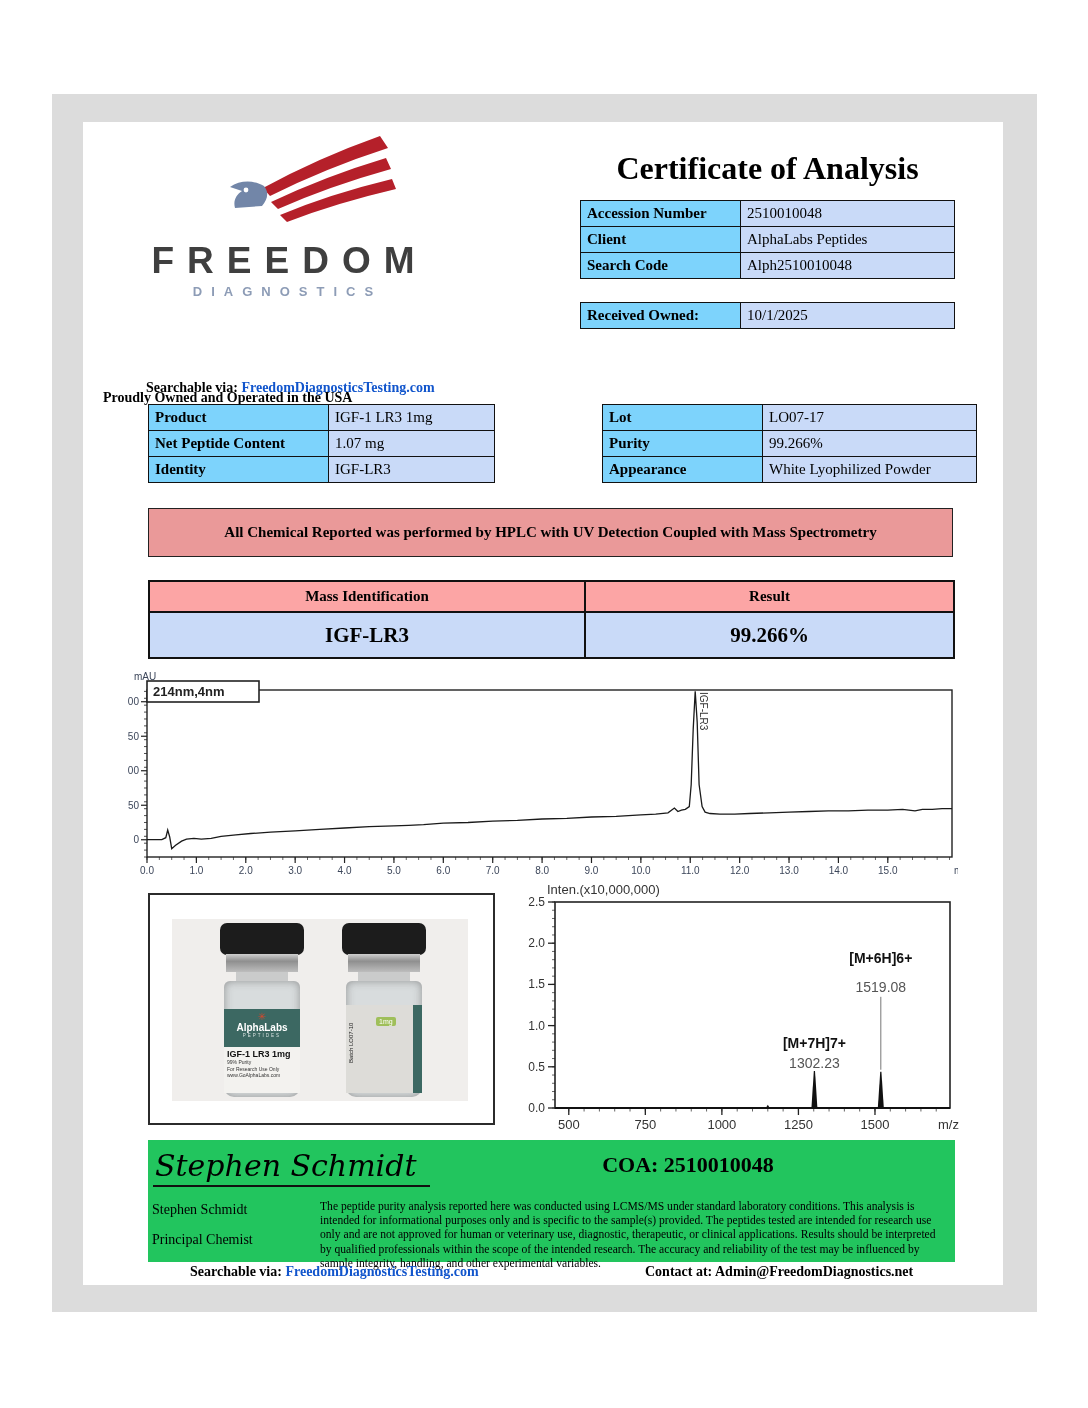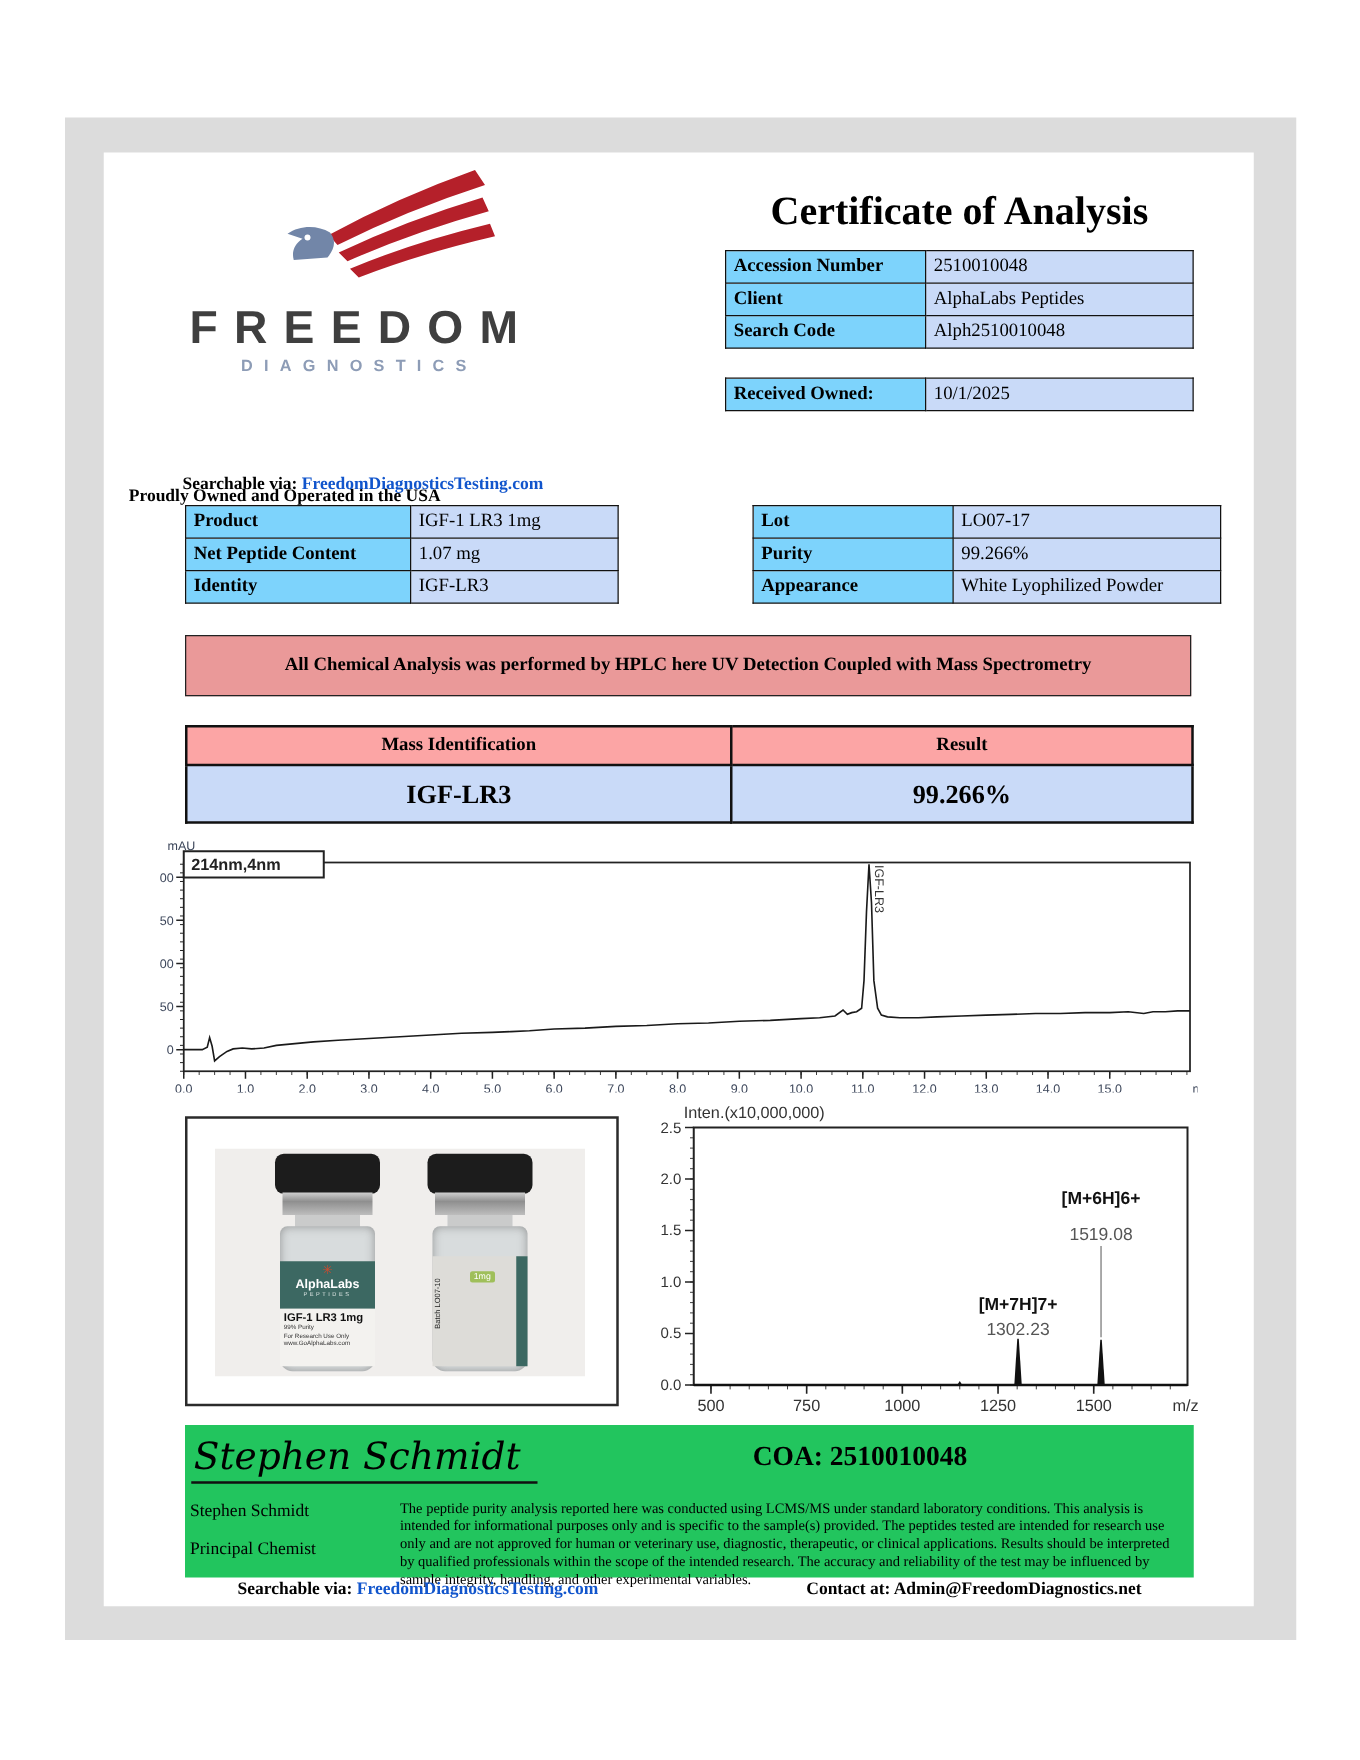--- a/index.html
+++ b/index.html
@@ -156,21 +156,21 @@
           <td class="lbl">Purity</td>
           <td class="val">99.266%</td>
         </tr>
     <tr>
           <td class="lbl">Appearance</td>
           <td class="val">White Lyophilized Powder</td>
         </tr>
   </tbody>
     </table>
 
-  <div class="abs banner">All Chemical Analysis was performed by HPLC here UV Detection Coupled with Mass Spectrometry</div>
+  <div class="abs banner">All Chemical Reported was performed by HPLC with UV Detection Coupled with Mass Spectrometry</div>
 
   <table class="mass" style="width:807px">
     <tbody>
         <tr class="hdr">
       <td style="width:432px">Mass Identification</td>
       <td>Result</td>
     </tr>
     <tr class="big">
       <td>IGF-LR3</td>
       <td>99.266%</td>

